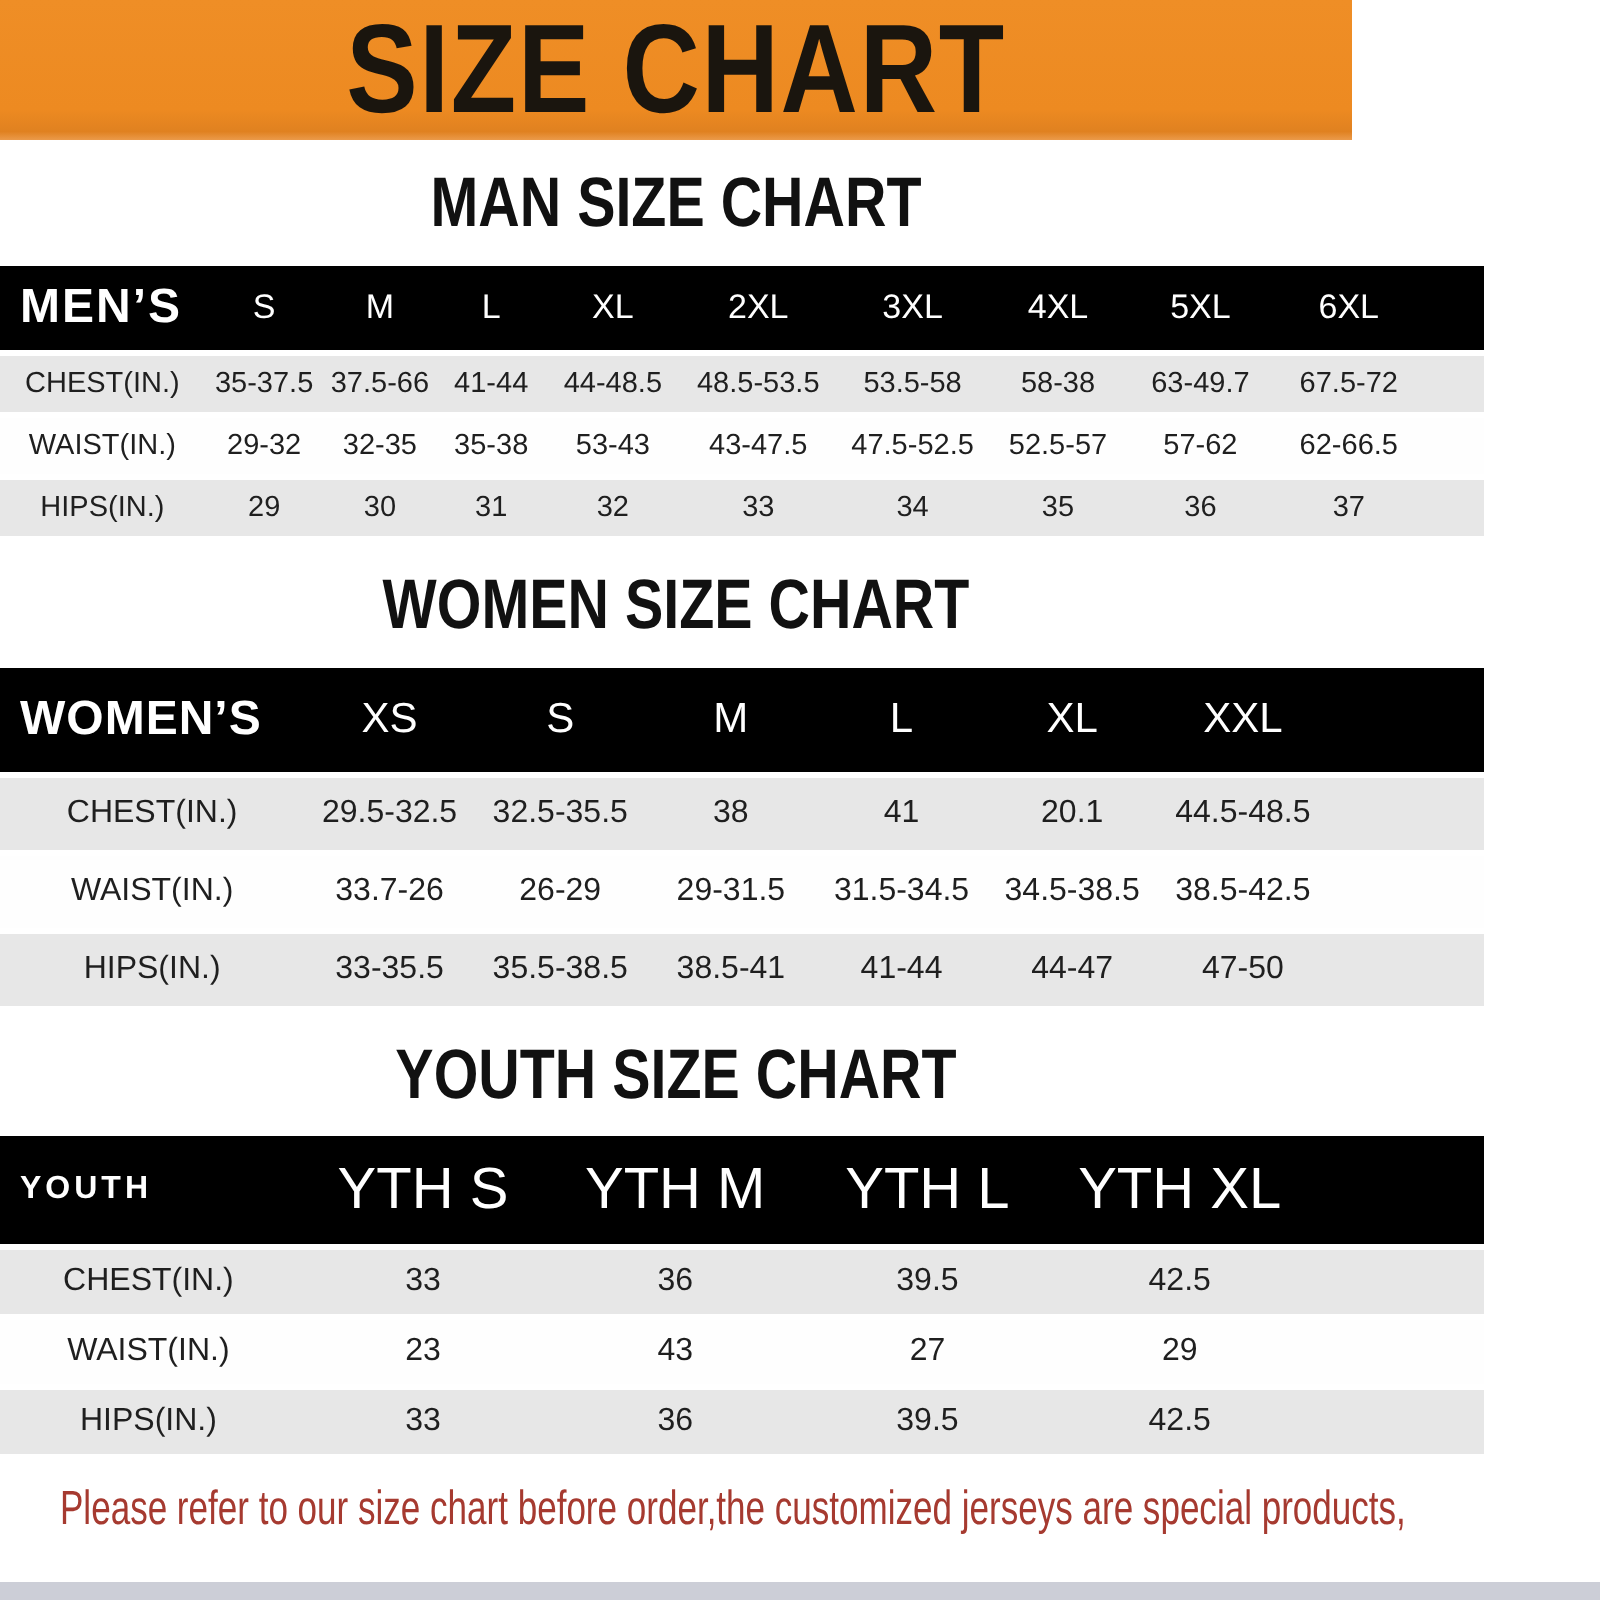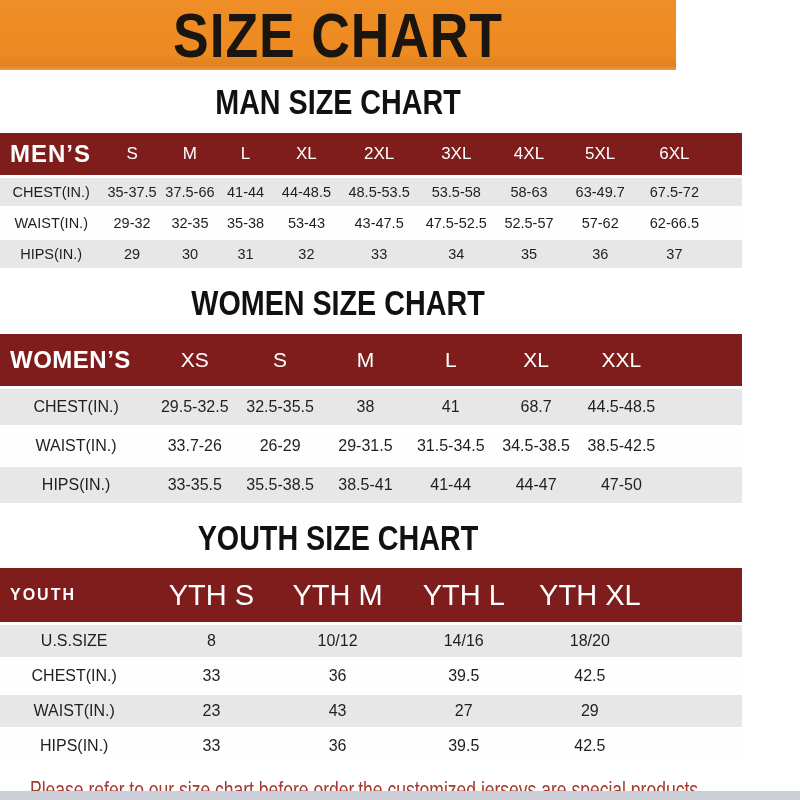--- a/index.html
+++ b/index.html
@@ -44,21 +44,21 @@
 
   
   table.size-table {
     width: 742px;
     margin: 0 auto;
     border-collapse: separate;
     border-spacing: 0 3px;
     table-layout: fixed;
   }
   table.size-table th {
-    background: #7f1d1d;
+    background: #000000;
     color: #ffffff;
     font-weight: normal;
     text-align: center;
     white-space: nowrap;
     overflow: hidden;
     margin-left: 35px;
   }
   table.size-table th.title-cell {
     text-align: left;
     padding-left: 10px;
@@ -150,21 +150,21 @@
         </thead>
         <tbody>
           <tr>
             <td>CHEST(IN.)</td>
             <td>35-37.5</td>
             <td>37.5-66</td>
             <td>41-44</td>
             <td>44-48.5</td>
             <td>48.5-53.5</td>
             <td>53.5-58</td>
-            <td>58-63</td>
+            <td>58-38</td>
             <td>63-49.7</td>
             <td>67.5-72</td>
             <td></td>
           </tr>
           <tr>
             <td>WAIST(IN.)</td>
             <td>29-32</td>
             <td>32-35</td>
             <td>35-38</td>
             <td>53-43</td>
@@ -217,21 +217,21 @@
             <th></th>
           </tr>
         </thead>
         <tbody>
           <tr>
             <td>CHEST(IN.)</td>
             <td>29.5-32.5</td>
             <td>32.5-35.5</td>
             <td>38</td>
             <td>41</td>
-            <td>68.7</td>
+            <td>20.1</td>
             <td>44.5-48.5</td>
             <td></td>
           </tr>
           <tr>
             <td>WAIST(IN.)</td>
             <td>33.7-26</td>
             <td>26-29</td>
             <td>29-31.5</td>
             <td>31.5-34.5</td>
             <td>34.5-38.5</td>
@@ -268,28 +268,20 @@
             <th class="title-cell">YOUTH</th>
             <th>YTH S</th>
             <th>YTH M</th>
             <th>YTH L</th>
             <th>YTH XL</th>
             <th></th>
           </tr>
         </thead>
         <tbody>
           <tr>
-            <td>U.S.SIZE</td>
-            <td>8</td>
-            <td>10/12</td>
-            <td>14/16</td>
-            <td>18/20</td>
-            <td></td>
-          </tr>
-          <tr>
             <td>CHEST(IN.)</td>
             <td>33</td>
             <td>36</td>
             <td>39.5</td>
             <td>42.5</td>
             <td></td>
           </tr>
           <tr>
             <td>WAIST(IN.)</td>
             <td>23</td>

